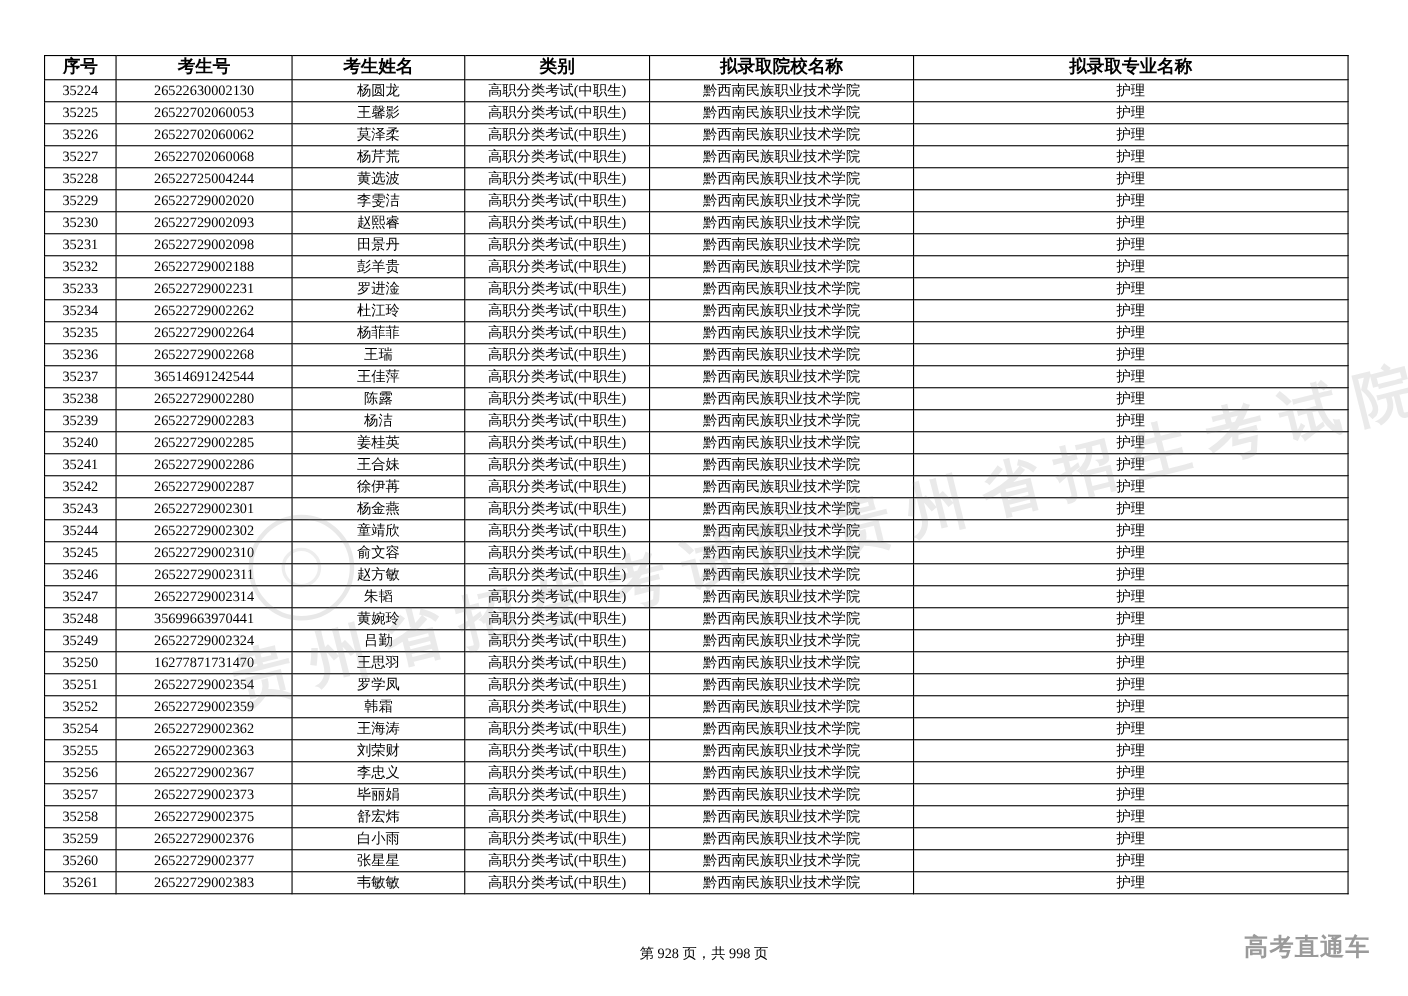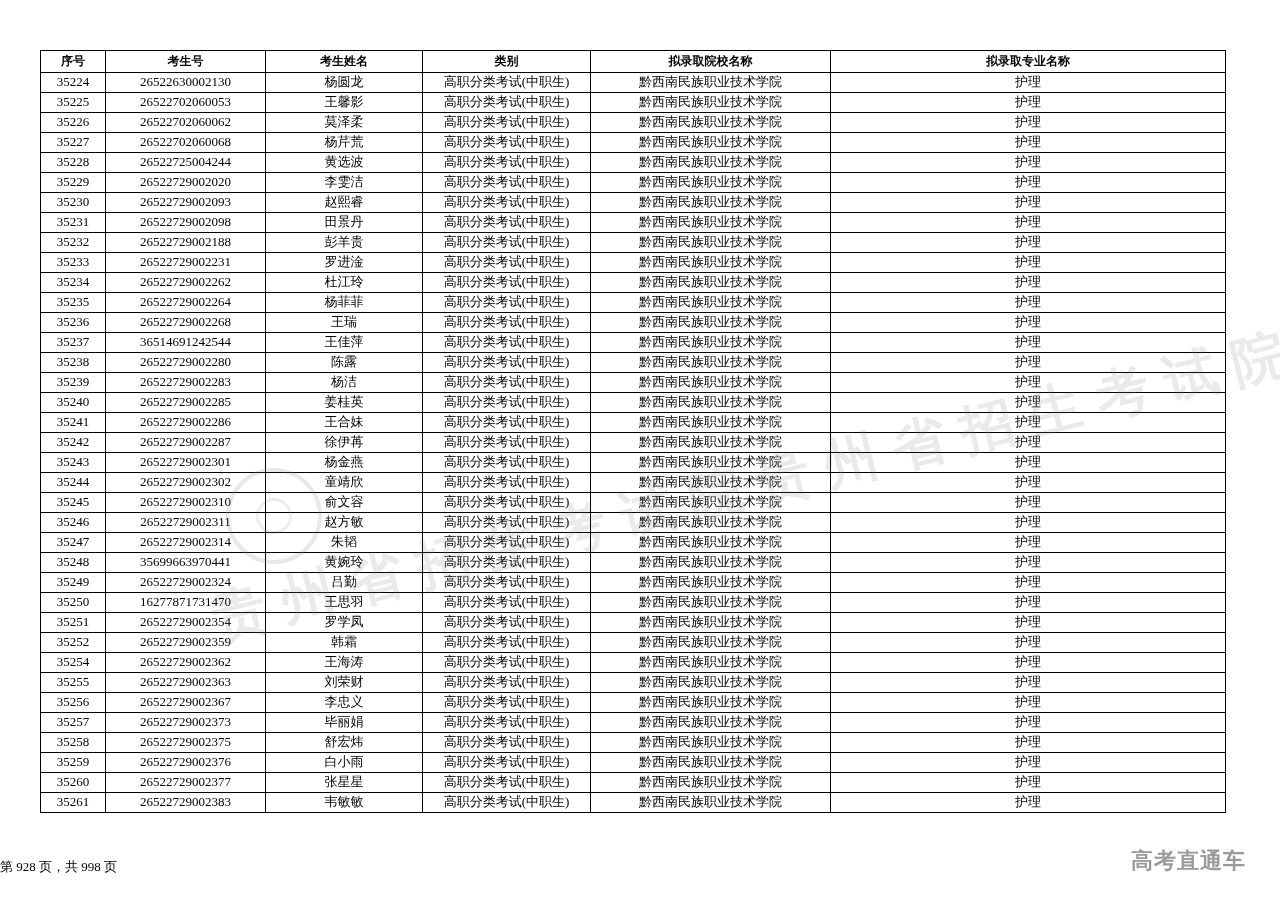--- a/index.html
+++ b/index.html
@@ -27,29 +27,30 @@
     vertical-align: middle;
     padding: 0 2px;
     font-size: 13px;
     height: 20px;
     line-height: 1.15;
     white-space: nowrap;
     overflow: hidden;
   }
   .roster th {
     font-weight: bold;
-    font-size: 12px;
+    font-size: 16px;
     height: 22px;
     font-family: Liberation Serif, serif;
   }
 
   .footer-pageinfo {
     position: absolute;
     left: 0; right: 0;
     top: 858px;
+    text-align: center;
     font-size: 13px;
     color: #000;
   }
 
   .brand {
     position: absolute;
     right: 34px;
     top: 846px;
     font-size: 22px;
     font-weight: bold;

